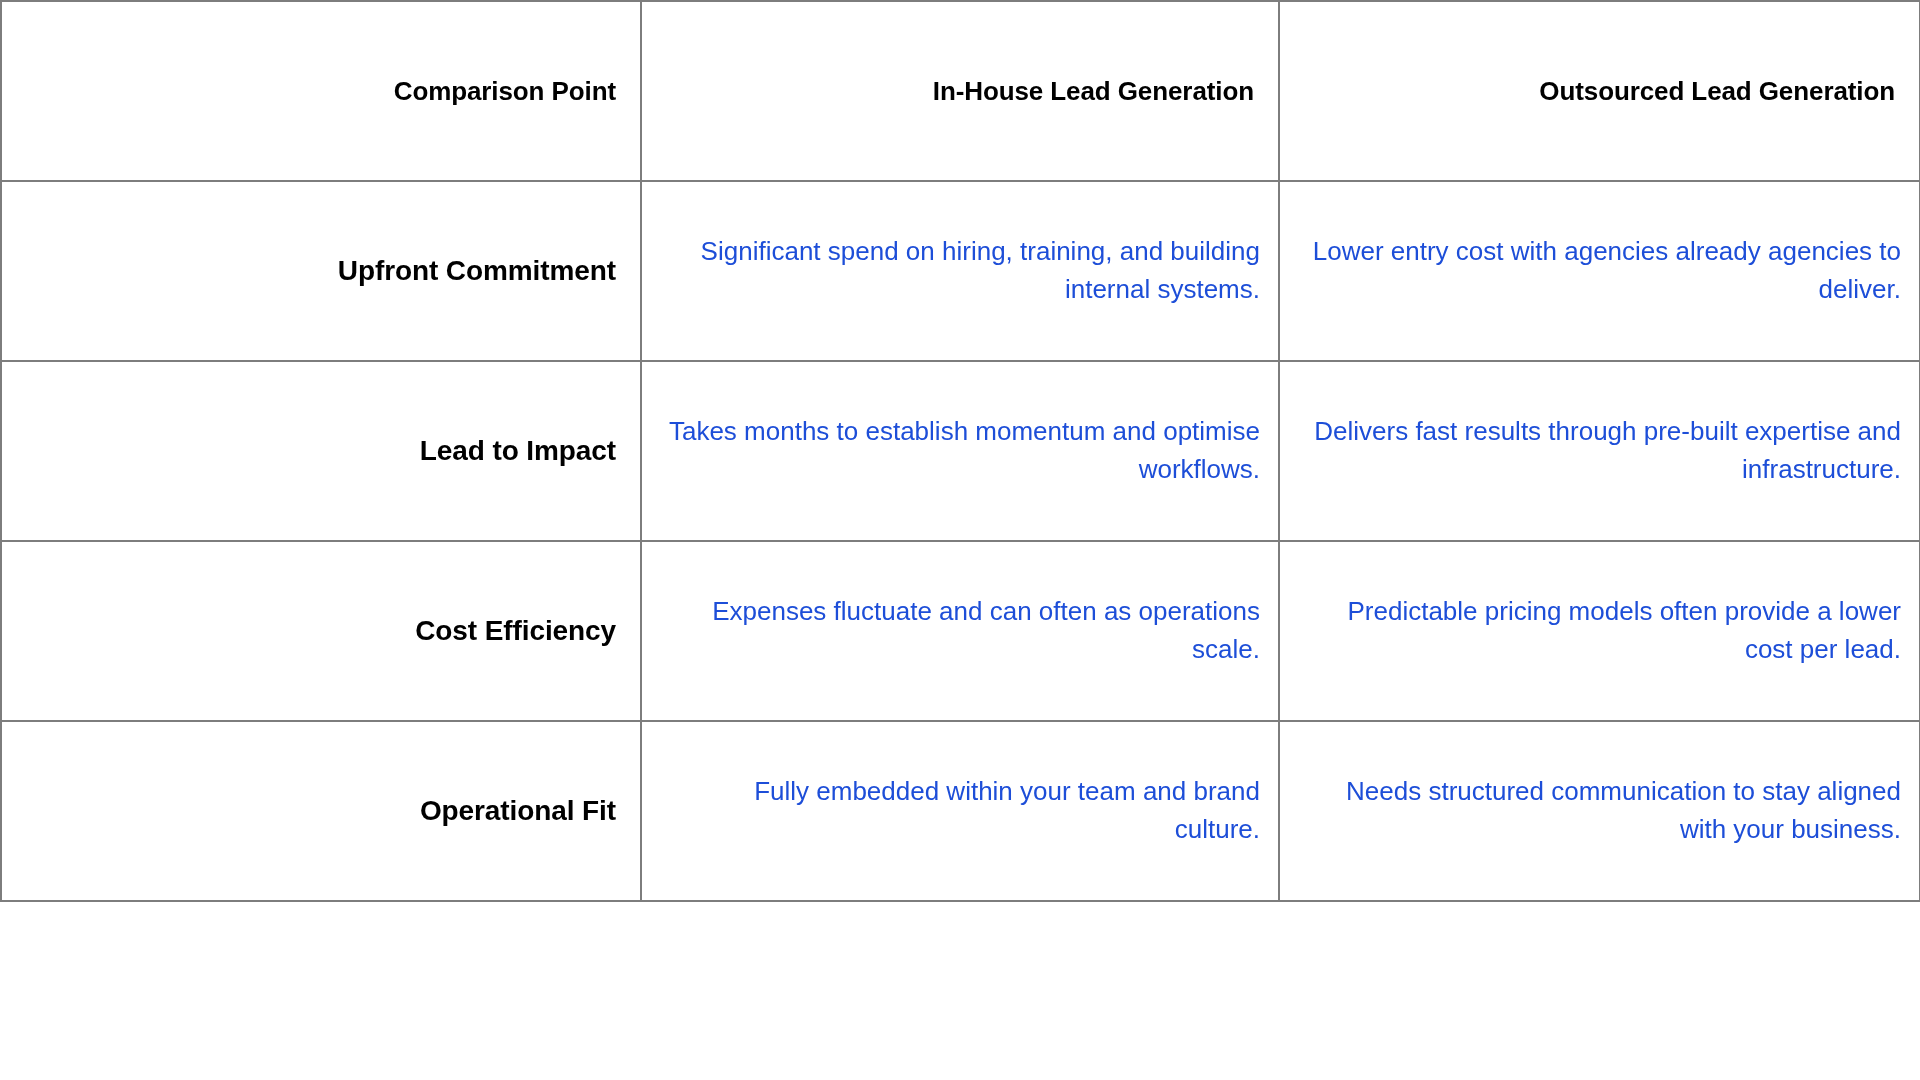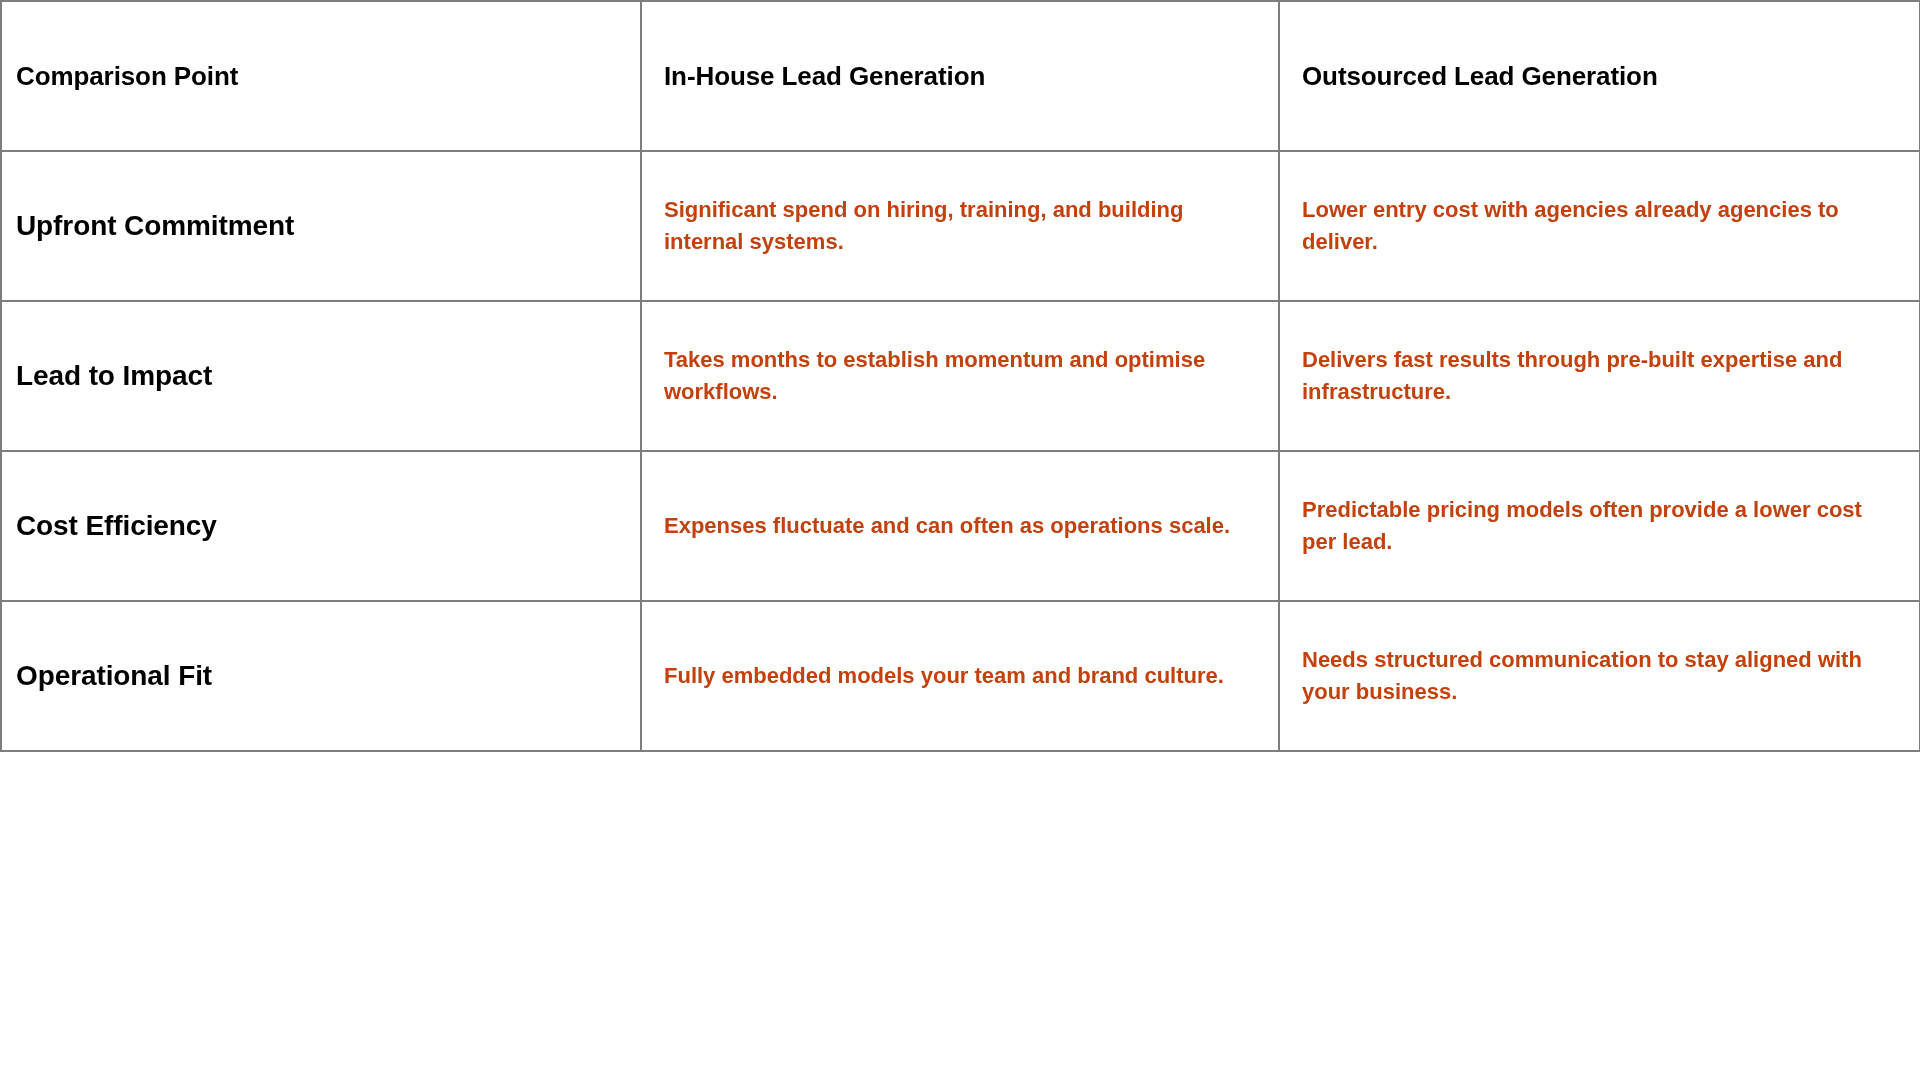--- a/index.html
+++ b/index.html
@@ -32,23 +32,23 @@
 
   table.comparison-table col.col-point      { width: 640px; }
   table.comparison-table col.col-inhouse    { width: 638px; }
   table.comparison-table col.col-outsourced { width: 641px; }
 
   table.comparison-table td,
   table.comparison-table th {
     border: 2px solid #7d7d7d;
     vertical-align: middle;
     box-sizing: border-box;
-    height: 150px;
+    height: 180px;
     padding: 10px 24px 10px 18px;
-    text-align: left;
+    text-align: right;
   }
 
   
   table.comparison-table thead th {
     font-size: 26px;
     font-weight: bold;
     letter-spacing: -0.1px;
     line-height: 1.32;
     color: #000000;
   }
@@ -61,24 +61,24 @@
     font-size: 28px;
     font-weight: bold;
     letter-spacing: -0.1px;
     line-height: 1.3;
     color: #000000;
     padding-left: 14px;
   }
 
   
   table.comparison-table td.cell-value {
-    font-size: 22px;
-    font-weight: 700;
+    font-size: 26px;
+    font-weight: 400;
     line-height: 1.45;
-    color: #c2410c;
+    color: #1d4ed8;
     padding-left: 22px;
     padding-right: 18px;
   }
 
   
   table.comparison-table thead tr:first-child th {
     border-top-width: 2px;
   }
 </style>
 </head>
@@ -109,18 +109,18 @@
         <td class="cell-value">Takes months to establish momentum and optimise workflows.</td>
         <td class="cell-value">Delivers fast results through pre-built expertise and infrastructure.</td>
       </tr>
       <tr>
         <td class="row-label">Cost Efficiency</td>
         <td class="cell-value">Expenses fluctuate and can often as operations scale.</td>
         <td class="cell-value">Predictable pricing models often provide a lower cost per lead.</td>
       </tr>
       <tr>
         <td class="row-label">Operational Fit</td>
-        <td class="cell-value">Fully embedded models your team and brand culture.</td>
+        <td class="cell-value">Fully embedded within your team and brand culture.</td>
         <td class="cell-value">Needs structured communication to stay aligned with your business.</td>
       </tr>
     </tbody>
   </table>
 </div>
 
 </body></html>

